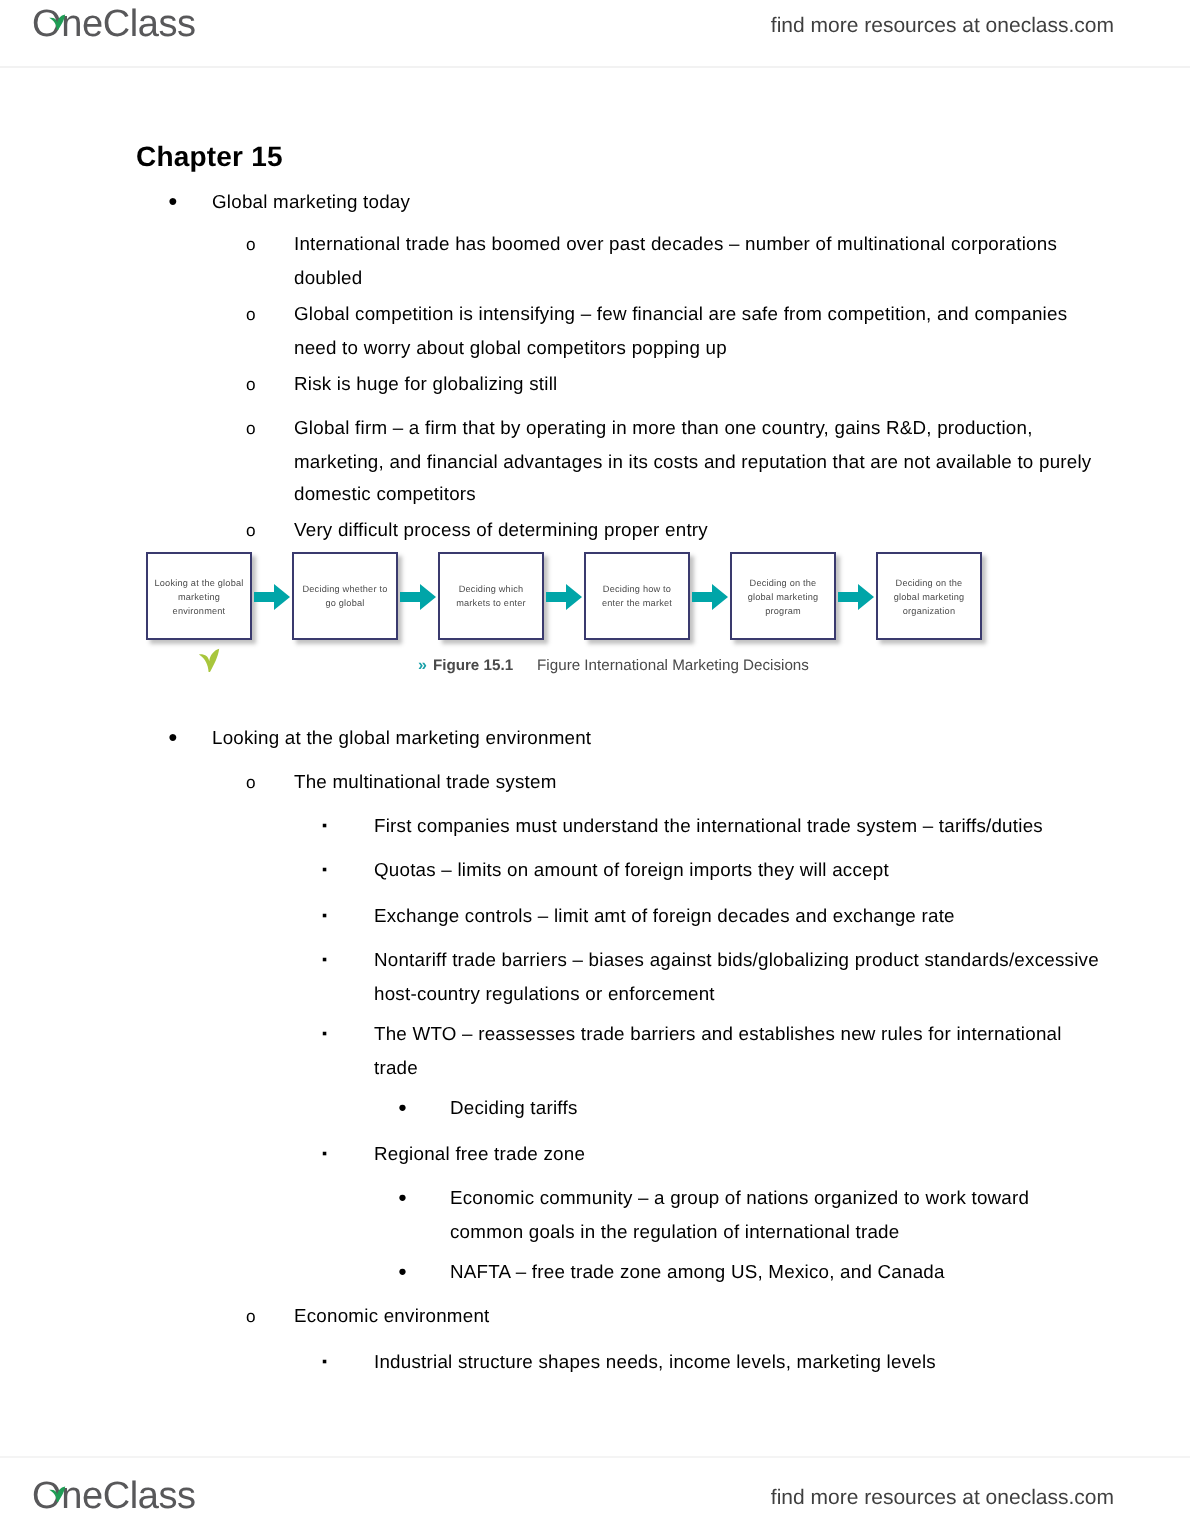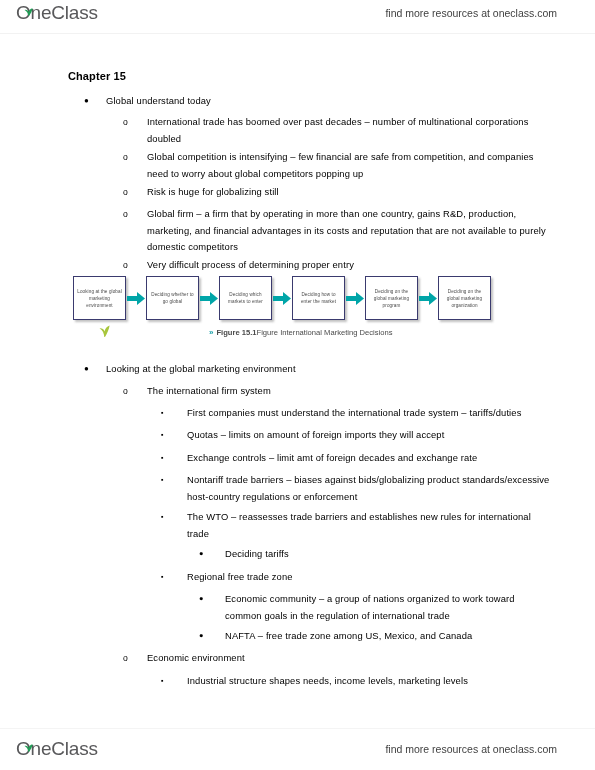--- a/index.html
+++ b/index.html
@@ -98,21 +98,21 @@
   
   .doc {
     position: absolute;
     left: 0; top: 0;
     width: 595px;
   }
   .chapter-title {
     position: absolute;
     left: 68px;
     top: 70px;
-    font-size: 11px;
+    font-size: 14px;
     font-weight: bold;
     letter-spacing: 0.1px;
   }
 
   .bullet-row {
     position: absolute;
     display: flex;
     align-items: flex-start;
     font-size: 9.4px;
     line-height: 16.5px;
@@ -206,21 +206,21 @@
     color: #18a0a8;
     font-size: 8px;
     letter-spacing: -2px;
     margin-right: 5px;
     font-weight: bold;
   }
   .fig-caption .cap-num {
     font-size: 7.6px;
     font-weight: bold;
     color: #4a4a4a;
-    margin-right: 0;
+    margin-right: 12px;
   }
   .fig-caption .cap-text {
     font-size: 7.6px;
     color: #4a4a4a;
   }
 </style>
 </head>
 <body>
 
 <div class="page-header">
@@ -235,21 +235,21 @@
   <div class="header-tagline">find more resources at oneclass.com</div>
   <div class="header-rule"></div>
 </div>
 
 <div class="doc">
 
   <div class="chapter-title">Chapter 15</div>
 
   <div class="bullet-row lvl1" style="top:93px;">
     <span class="marker">●</span>
-    <span class="txt">Global understand today</span>
+    <span class="txt">Global marketing today</span>
   </div>
 
   <div class="bullet-row lvl2" style="top:114px;">
     <span class="marker">o</span>
     <span class="txt">International trade has boomed over past decades – number of multinational corporations doubled</span>
   </div>
 
   <div class="bullet-row lvl2" style="top:149px;">
     <span class="marker">o</span>
     <span class="txt">Global competition is intensifying – few financial are safe from competition, and companies need to worry about global competitors popping up</span>
@@ -330,21 +330,21 @@
     </div>
   </div>
 
   <div class="bullet-row lvl1" style="top:361px;">
     <span class="marker">●</span>
     <span class="txt">Looking at the global marketing environment</span>
   </div>
 
   <div class="bullet-row lvl2" style="top:383px;">
     <span class="marker">o</span>
-    <span class="txt">The international firm system</span>
+    <span class="txt">The multinational trade system</span>
   </div>
 
   <div class="bullet-row lvl3" style="top:405px;">
     <span class="marker">▪</span>
     <span class="txt">First companies must understand the international trade system – tariffs/duties</span>
   </div>
 
   <div class="bullet-row lvl3" style="top:427px;">
     <span class="marker">▪</span>
     <span class="txt">Quotas – limits on amount of foreign imports they will accept</span>

